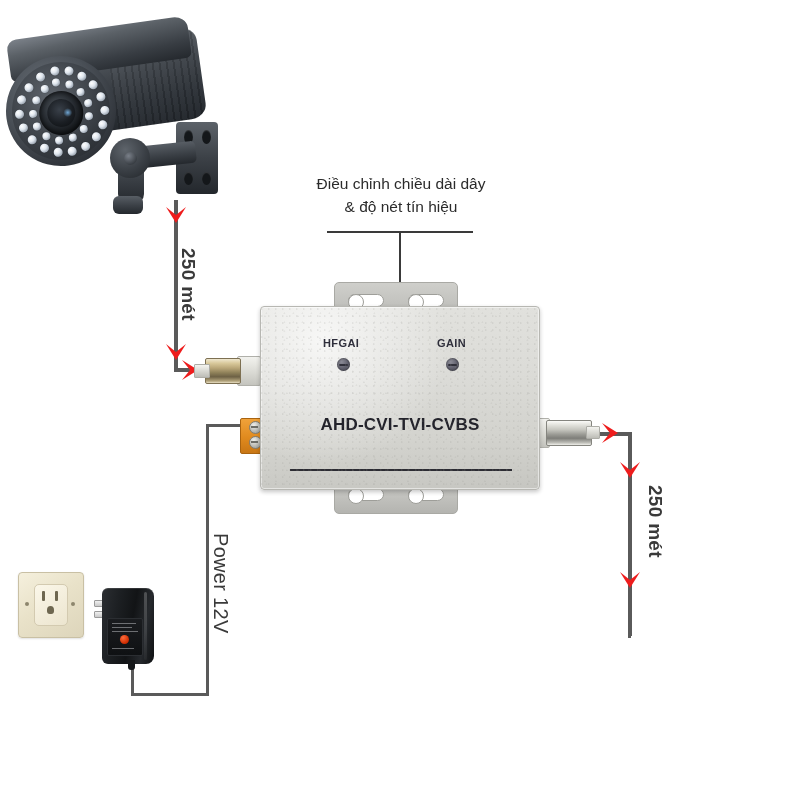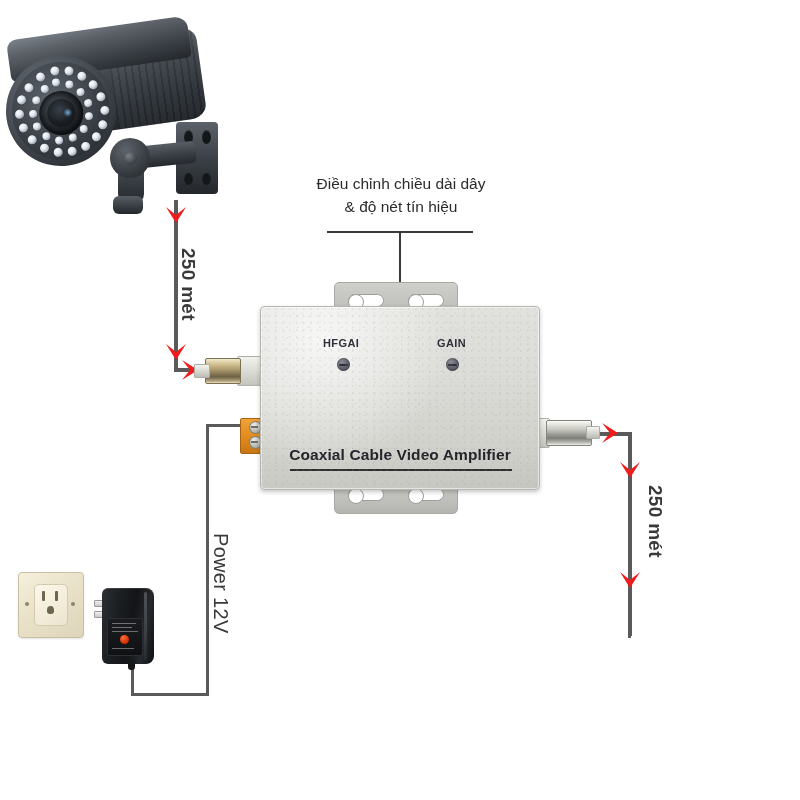--- a/index.html
+++ b/index.html
@@ -543,21 +543,21 @@
     <div class="term-screw" style="left:-1px; top:154px;"></div>
 
     <div class="amp-body" style="left:10px; top:24px; width:278px; height:182px;">
 
       <div class="pot-label" style="left:62px; top:30px;">HFGAI</div>
       <div class="pot-label" style="left:176px; top:30px;text-align:center;">GAIN</div>
 
       <div class="pot" style="left:76px; top:51px;"></div>
       <div class="pot" style="left:185px; top:51px;"></div>
 
-      <div class="amp-sub" style="left:0; top:139px;">Coaxial Cable Video Amplifier</div>
+      <div class="amp-title" style="left:0; top:108px;">AHD-CVI-TVI-CVBS</div>
       <div class="amp-underline" style="left:29px; top:162px; width:222px;"></div>
     </div>
   </div>
 
 
   <div class="abs" style="left:88px; top:580px; width:80px; height:100px;">
     <div class="adp-prong" style="left:6px; top:20px; width:16px; height:5px;"></div>
     <div class="adp-prong" style="left:6px; top:31px; width:16px; height:5px;"></div>
     <div class="adp-body" style="left:14px; top:8px; width:52px; height:76px;"></div>
     <div class="adp-ridge" style="left:56px; top:12px; height:68px;"></div>

